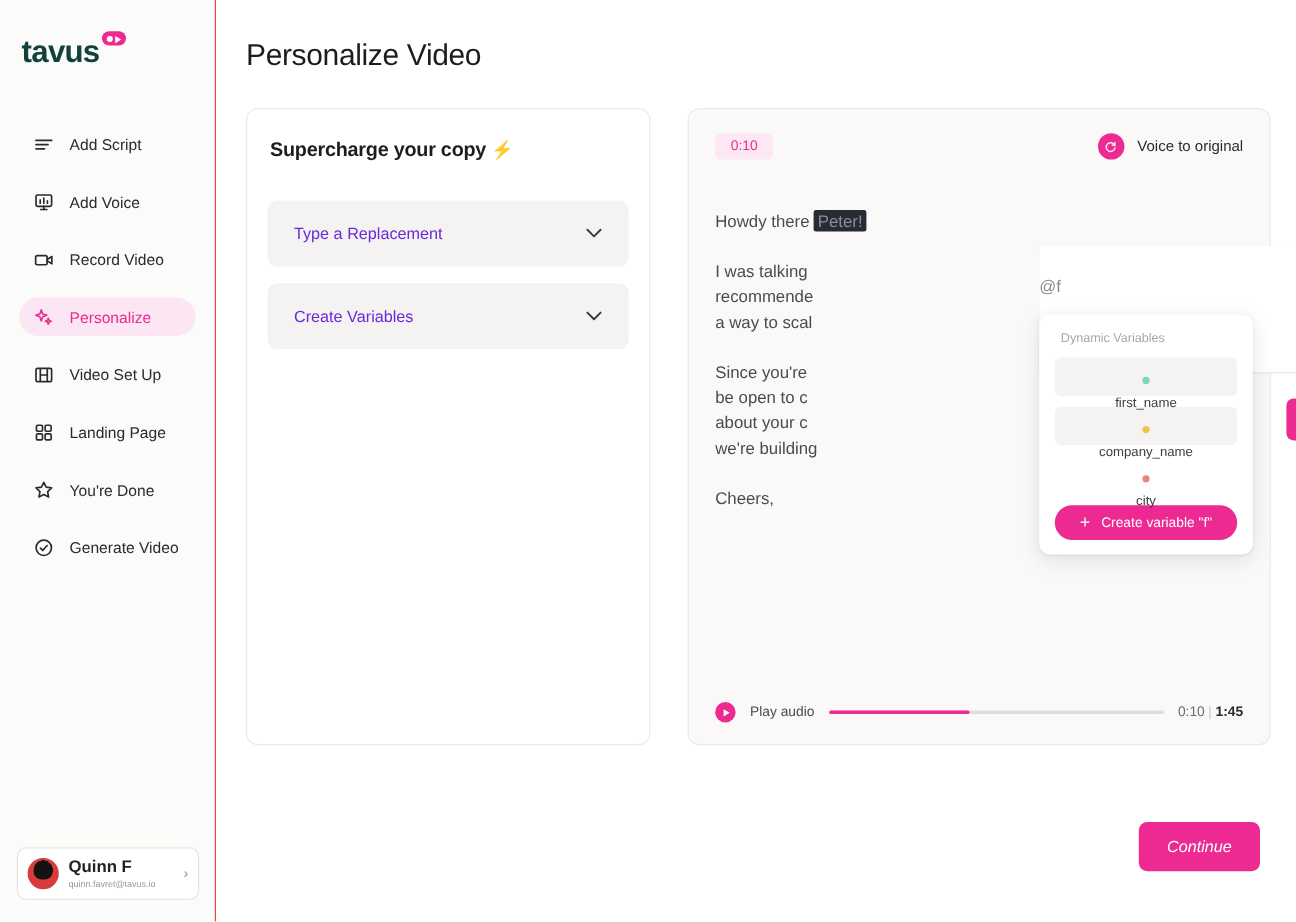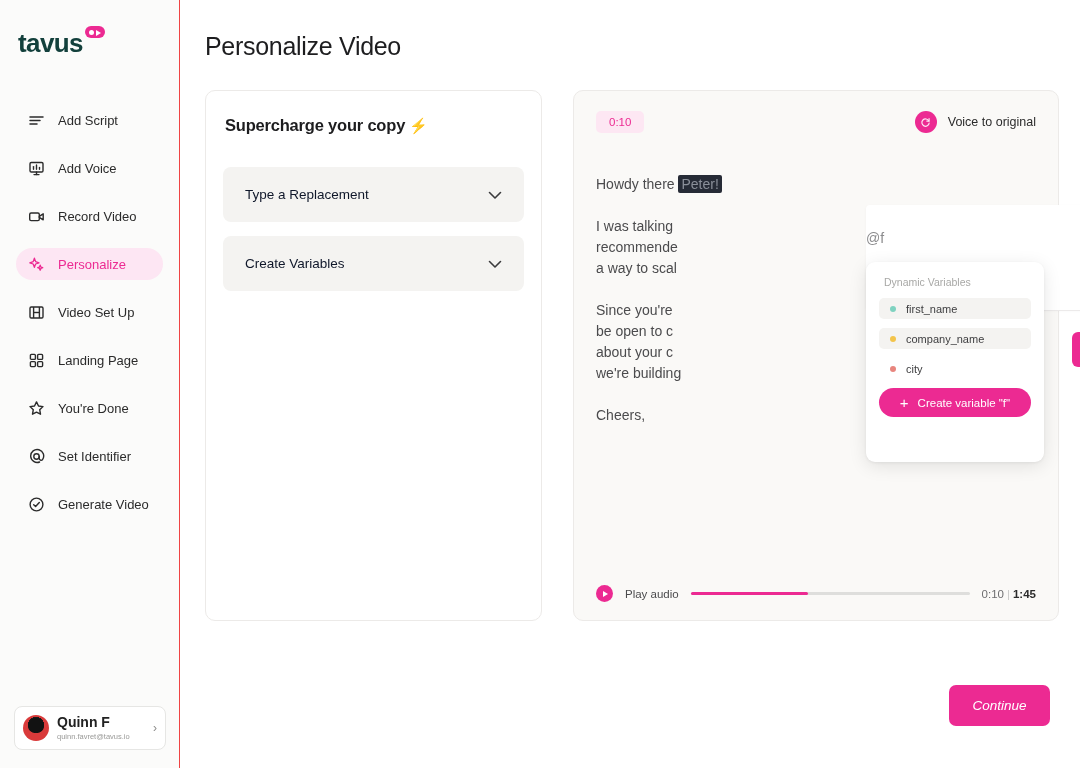--- a/index.html
+++ b/index.html
@@ -102,21 +102,21 @@
     font-size: 16.5px; font-weight: 700; color: #1d1d1f;
     letter-spacing: -0.2px; margin-left: 2px;
   }
   .bolt { color: #f5c24a; font-size: 15px; }
   .accordion { margin-top: 32px; display: flex; flex-direction: column; gap: 14px; }
   .acc-row {
     height: 55px; background: #f4f3f1; border-radius: 8px;
     display: flex; align-items: center; justify-content: space-between;
     padding: 0 22px; cursor: pointer;
   }
-  .acc-label { font-size: 13.5px; color: #0f172a; }
+  .acc-label { font-size: 13.5px; color: #6d28d9; }
   .chev-d { width: 14px; height: 9px; }
 
   
   .card-right {
     width: 486px; height: 531px;
     background: #faf9f7; border: 1px solid #eceae8; border-radius: 10px;
     position: relative; padding: 20px 22px;
   }
   .rc-top { display: flex; align-items: center; justify-content: space-between; }
   .time-badge {
@@ -169,22 +169,22 @@
   .var-panel {
     position: absolute; left: 686px; top: 262px;
     width: 178px; height: 200px;
     background: #fff; border-radius: 9px;
     box-shadow: 0 4px 18px rgba(0,0,0,.10), 0 1px 3px rgba(0,0,0,.06);
     padding: 14px 13px 0 13px;
   }
   .var-title { font-size: 10.5px; color: #a8a8a6; margin-bottom: 10px; margin-left: 5px; }
   .var-item {
     height: 21px; border-radius: 5px; background: #f4f3f1;
-    display: flex; align-items: center; gap: 10px; padding: 0 11px;
-    margin-bottom: 9px; cursor: pointer;
+    display: flex; align-items: center; gap: 10px; padding: 16px 11px;
+    margin-bottom: 9px; cursor: pointer; flex-direction: column;
   }
   .var-item.plain { background: transparent; }
   .dot { width: 6px; height: 6px; border-radius: 50%; flex: 0 0 6px; }
   .var-name { font-size: 11px; color: #3d3d3f; }
   .create-var {
     margin-top: 8px; height: 29px; border-radius: 15px; background: #ec2a92;
     display: flex; align-items: center; justify-content: center; gap: 9px;
     color: #fff; font-size: 11.5px; cursor: pointer;
   }
   .create-var .plus { font-size: 15px; line-height: 1; font-weight: 400; }
@@ -292,29 +292,20 @@
 
       <div class="nav-item">
         <span class="ico">
           <svg width="17" height="17" viewBox="0 0 17 17" fill="none" stroke="#2b2b2b" stroke-width="1.4" stroke-linejoin="round">
             <path d="M8.5 1.9 L10.5 6 L15 6.6 L11.7 9.7 L12.5 14.2 L8.5 12.1 L4.5 14.2 L5.3 9.7 L2 6.6 L6.5 6 Z"></path>
           </svg>
         </span>
         <span>You're Done</span>
       </div>
 
-      <div class="nav-item">
-        <span class="ico">
-          <svg width="17" height="17" viewBox="0 0 17 17" fill="none" stroke="#2b2b2b" stroke-width="1.4">
-            <circle cx="8.5" cy="8.5" r="2.7"></circle>
-            <path d="M11.2 8.5 v1.9 a2 2 0 0 0 3.3 1.3 A6.5 6.5 0 1 0 11.6 14" stroke-linecap="round"></path>
-          </svg>
-        </span>
-        <span>Set Identifier</span>
-      </div>
 
       <div class="nav-item">
         <span class="ico">
           <svg width="17" height="17" viewBox="0 0 17 17" fill="none" stroke="#2b2b2b" stroke-width="1.4" stroke-linecap="round" stroke-linejoin="round">
             <circle cx="8.5" cy="8.5" r="6.4"></circle>
               <path d="M5.7 8.7 L7.6 10.6 L11.3 6.6"></path>
           </svg>
         </span>
         <span>Generate Video</span>
       </div>

